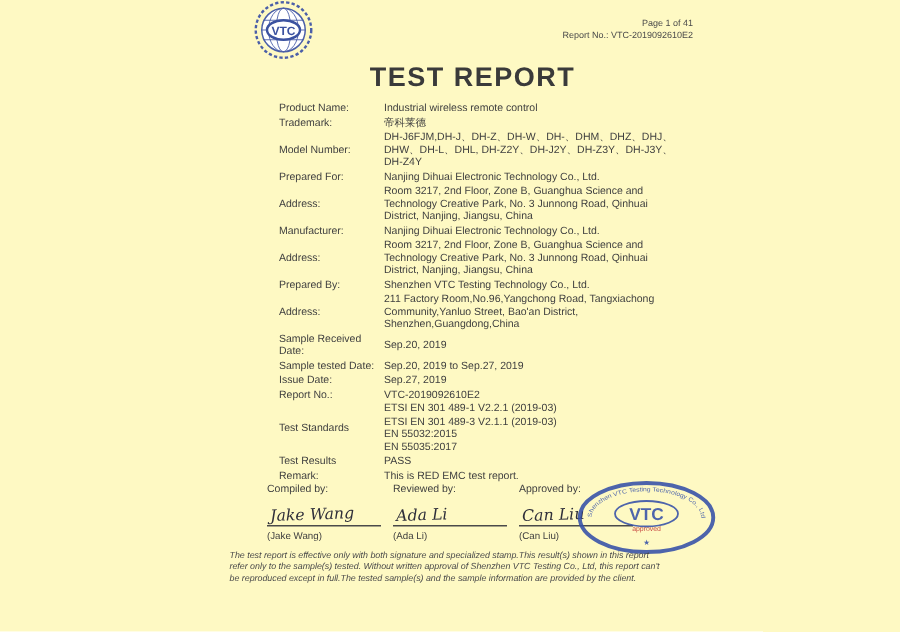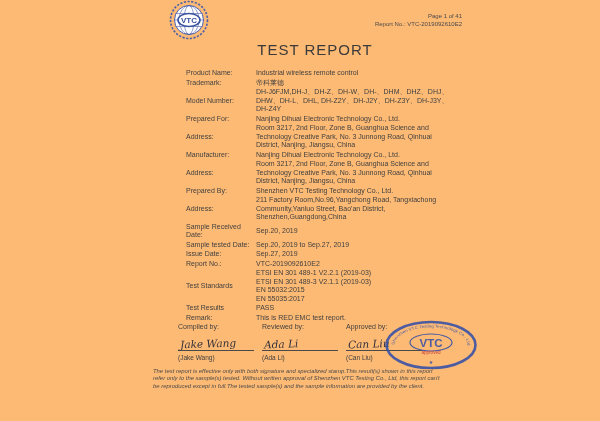--- a/index.html
+++ b/index.html
@@ -1,25 +1,25 @@
 <!DOCTYPE html>
 <html><head>
 <meta charset="utf-8">
 <style>
   html,body{margin:0;padding:0;background:#ffffff;}
   .page{
-    position:relative;width:600px;height:421px;background:#fdba74;overflow:hidden;
+    position:relative;width:600px;height:421px;background:#fef9c3;overflow:hidden;
     font-family:"Liberation Sans", sans-serif;color:#3f3f3f;
   }
   
   .logo{position:absolute;left:167px;top:0px;}
   .pageinfo{position:absolute;top:13px;left:312px;width:150px;text-align:right;
     font-size:6px;line-height:7.5px;color:#4a4a4a;}
   .title{position:absolute;top:41px;left:150px;width:330px;text-align:center;
-    font-size:15px;font-weight:normal;letter-spacing:1px;color:#3a3a3a;}
+    font-size:18px;font-weight:bold;letter-spacing:1px;color:#3a3a3a;}
   
   .fields{position:absolute;left:186px;top:69px;width:292px;}
   .row{display:flex;align-items:center;margin-bottom:1px;}
   .label{width:70px;flex-shrink:0;font-size:7px;line-height:8.5px;color:#3f3f3f;}
   .value{flex:1;font-size:7px;line-height:8.5px;white-space:pre-line;color:#3f3f3f;}
   
   .signatures{position:absolute;left:178px;top:323px;display:flex;}
   .sig{width:84px;}
   .sig-label{font-size:7px;color:#3f3f3f;margin-bottom:2px;}
   .sig-script{font-family:"DejaVu Serif", serif;font-style:italic;font-size:10.5px;

